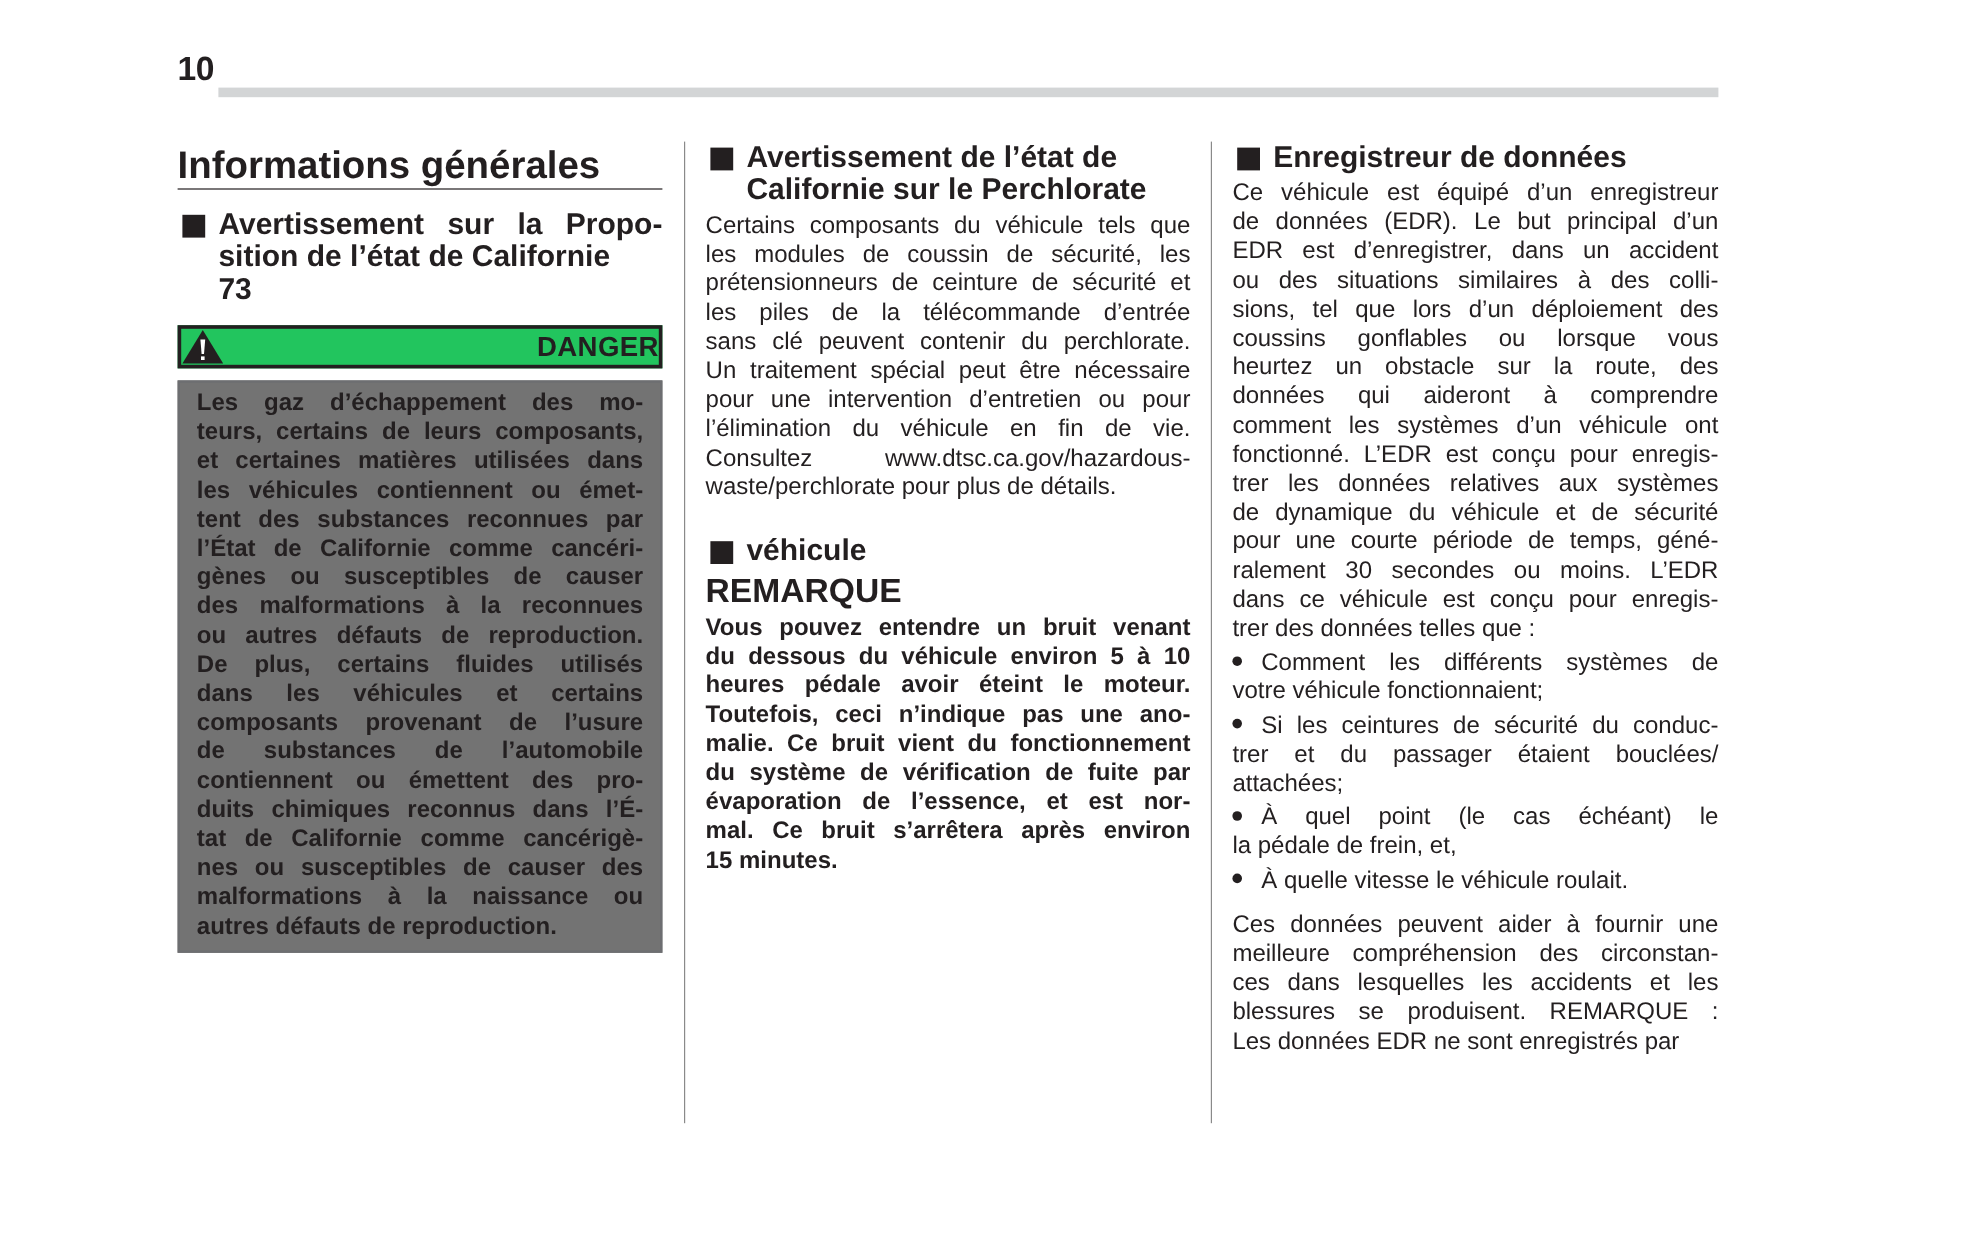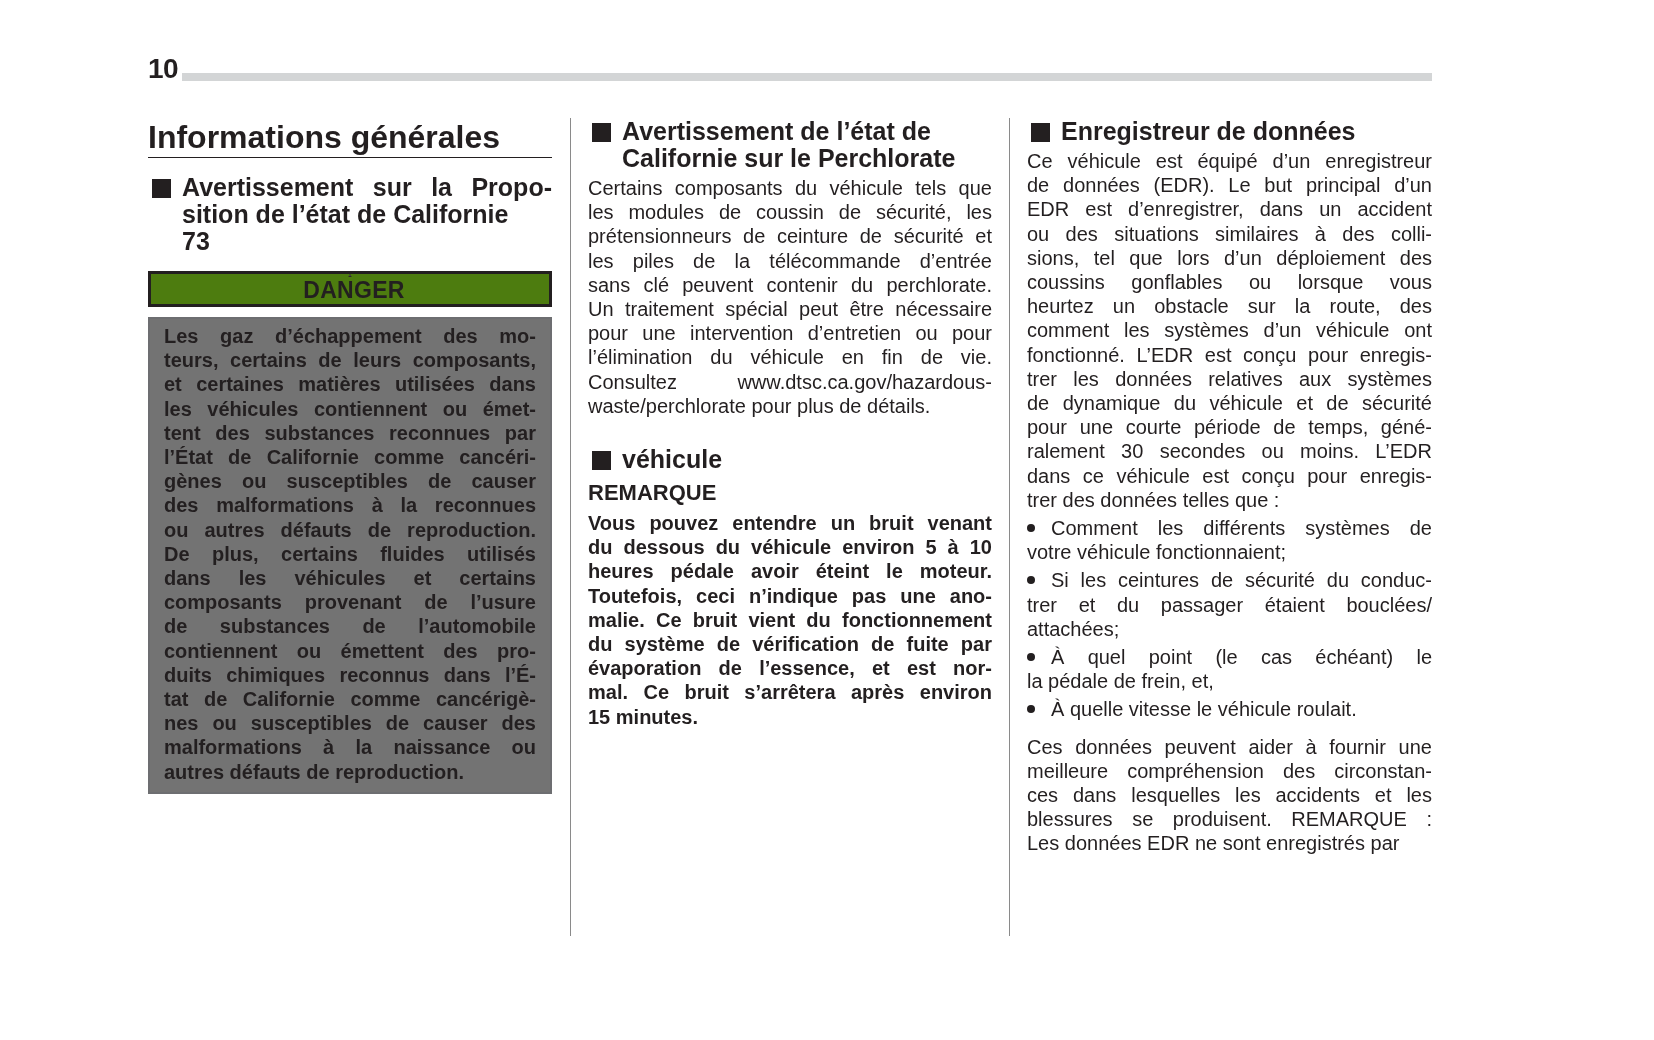--- a/index.html
+++ b/index.html
@@ -1,39 +1,39 @@
 <!DOCTYPE html>
 <html><head>
 <meta charset="utf-8">
 <style>
   html, body { margin:0; padding:0; background:#ffffff; }
   body { width:1654px; height:1040px; position:relative; overflow:hidden;
          font-family:"Liberation Sans", sans-serif; color:#231f20; }
-  .page-number { position:absolute; left:148px; top:52px; font-size:28px; font-weight:bold; line-height:34px; letter-spacing:-0.5px; }
+  .page-number { position:absolute; left:148px; top:41px; font-size:28px; font-weight:bold; line-height:34px; letter-spacing:-0.5px; }
   .top-bar { position:absolute; left:182px; top:73px; width:1250px; height:8px; background:#d3d5d6; }
   .col { position:absolute; top:118px; }
   .col1 { left:148px; width:404px; }
   .col2 { left:588px; width:404px; }
   .col3 { left:1027px; width:405px; }
   .divider { position:absolute; top:118px; width:1px; height:818px; background:#8a8a8a; }
   .div1 { left:570px; }
   .div2 { left:1009px; }
   .section-title { font-size:32px; font-weight:bold; line-height:34px; padding-top:2px; padding-bottom:3px; border-bottom:1.5px solid #231f20; margin-bottom:16px; }
   .sub-heading { position:relative; padding-left:34px; font-size:25px; font-weight:bold; line-height:27px; margin:0 0 4px 0; }
   .sq { position:absolute; left:4px; top:5px; width:19px; height:19px; background:#231f20; }
   .line { display:block; text-align:justify; text-align-last:justify; white-space:nowrap; }
   .line.last { text-align-last:left; }
   .body-text { font-size:20px; line-height:24.2px; }
   .bold-text { font-size:20px; line-height:24.2px; font-weight:bold; }
-  .danger-header { margin-top:16px; height:36px; border:3px solid #231f20; background:#4d7c0f; box-sizing:border-box;
-                   display:flex; align-items:center; justify-content:center;flex-direction:column; }
+  .danger-header { margin-top:16px; height:36px; border:3px solid #231f20; background:#22c55e; box-sizing:border-box;
+                   display:flex; align-items:center; justify-content:space-between; }
   .danger-label { font-size:23px; font-weight:bold; margin-left:8px; letter-spacing:0.3px; }
   .warn-icon { width:36px; height:30px; display:block; }
   .danger-box { margin-top:10px; border:2px solid #6d6e71; background:#737373; padding:5px 14px 8px 14px; }
-  .remarque { font-size:22px; font-weight:bold; line-height:32px; margin:0 0 2px 0; }
+  .remarque { font-size:28px; font-weight:bold; line-height:32px; margin:0 0 2px 0; }
   .bullet { display:inline-block; width:8px; height:8px; background:#231f20; border-radius:50%; margin-right:16px; vertical-align:middle; position:relative; top:-2px; }
   .gap-s { height:4px; }
   .gap-m { height:13px; }
   .gap-l { height:18px; }
 </style>
 </head>
 <body>
 
 <div class="page-number">10</div>
 <div class="top-bar"></div>
@@ -123,20 +123,21 @@
     <span class="line last">Enregistreur de données</span>
   </div>
   <div class="body-text" id="edr-intro">
       <span class="line">Ce véhicule est équipé d’un enregistreur</span>
       <span class="line">de données (EDR). Le but principal d’un</span>
       <span class="line">EDR est d’enregistrer, dans un accident</span>
       <span class="line">ou des situations similaires à des colli-</span>
       <span class="line">sions, tel que lors d’un déploiement des</span>
       <span class="line">coussins gonflables ou lorsque vous</span>
       <span class="line">heurtez un obstacle sur la route, des</span>
+      <span class="line">données qui aideront à comprendre</span>
       <span class="line">comment les systèmes d’un véhicule ont</span>
       <span class="line">fonctionné. L’EDR est conçu pour enregis-</span>
       <span class="line">trer les données relatives aux systèmes</span>
       <span class="line">de dynamique du véhicule et de sécurité</span>
       <span class="line">pour une courte période de temps, géné-</span>
       <span class="line">ralement 30 secondes ou moins. L’EDR</span>
       <span class="line">dans ce véhicule est conçu pour enregis-</span>
       <span class="line last">trer des données telles que :</span>
     </div>
   <div class="body-text" id="edr-bullets">

